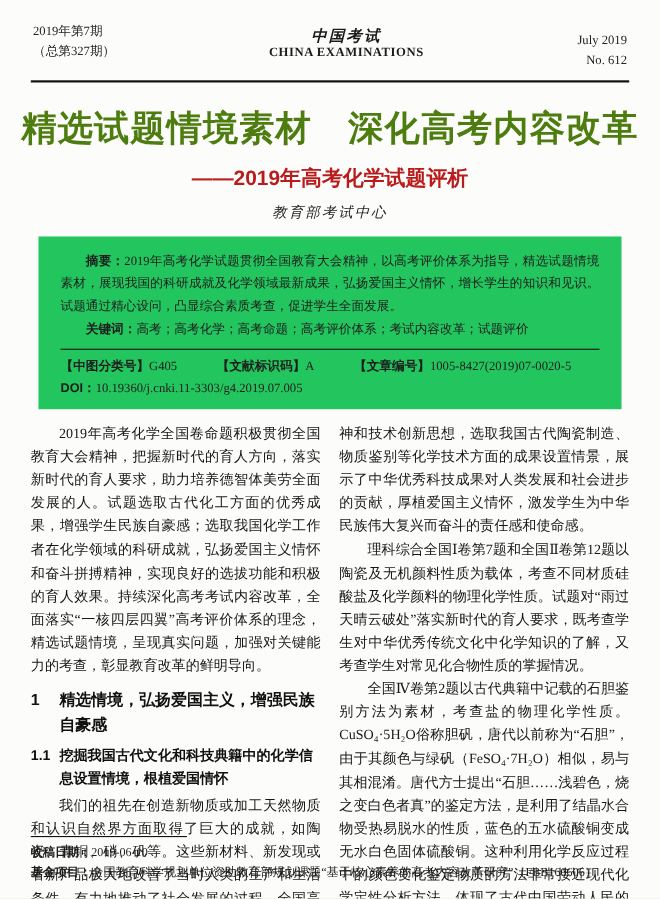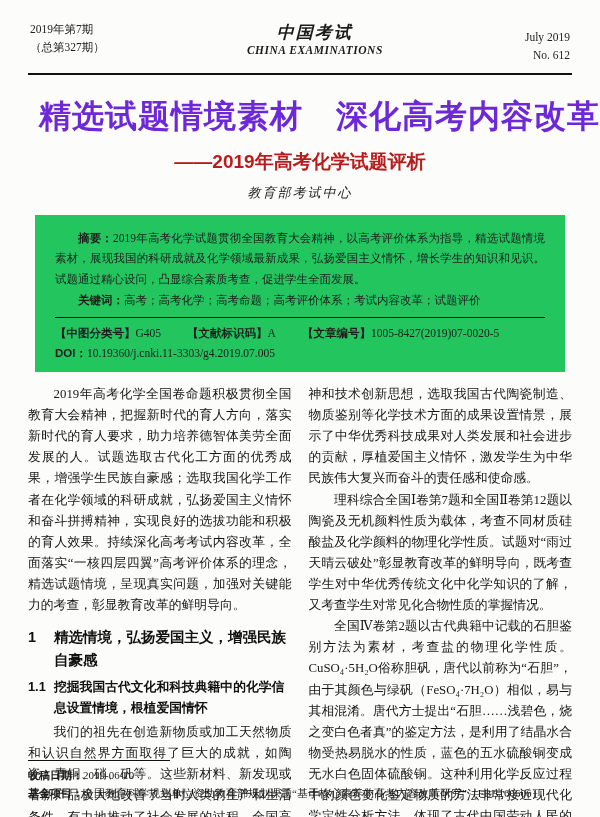--- a/index.html
+++ b/index.html
@@ -20,34 +20,34 @@
     gap: 40px;
   }
   .jheader .issue-cn, .jheader .issue-en {
     font-size: 11.5px; line-height: 1.55; color: #222;
   }
   .jheader .issue-en { text-align: right; margin-top: 16px; }
   .jheader .center { text-align: center; }
   .journal-cn {
     font-family: "DejaVu Serif", serif;
     font-weight: bold; font-style: italic;
-    font-size: 17px; letter-spacing: 2px;
+    font-size: 14px; letter-spacing: 2px;
   }
   .journal-en {
     font-family: "Liberation Serif", serif;
-    font-weight: bold; font-size: 11.5px; letter-spacing: 0.5px; font-style: italic;
+    font-weight: bold; font-size: 11.5px; letter-spacing: 0.5px;
   }
   .header-rule { border: 0; border-top: 2.6px solid #111; margin: 2px 28px 0 28px; }
 
   
   .title-main {
-    margin-top: 20px; text-align: right;
+    margin-top: 20px; text-align: center;
     font-family: "Liberation Serif", serif;
     font-weight: bold; font-size: 32px; letter-spacing: 1px;
-    color: #6d28d9;
+    color: #4d7c0f;
   }
   .title-sub {
     margin-top: 10px; text-align: center;
     font-family: "Liberation Sans", sans-serif;
     font-weight: bold; font-size: 19px; color: #b91c1c;
   }
   .author {
     margin-top: 9px; text-align: center;
     font-style: italic; font-size: 13px; letter-spacing: 2px; color: #222;
   }
@@ -60,21 +60,21 @@
     font-size: 11.5px; line-height: 1.78; color: #1d1d1d;
   }
   .abstract-box p.abs { text-align: justify; text-indent: 2em; }
   .abstract-box .lbl {
     font-family: "Liberation Sans", sans-serif; font-weight: bold;
   }
   .kw-line { text-indent: 2em; margin-top: 1px; }
   .meta-row {
     border-top: 1.3px solid #111;
     margin-top: 6px; padding-top: 7px;
-    display: flex; gap: 26px; flex-wrap: wrap;
+    display: flex; gap: 36px; flex-wrap: wrap;
     line-height: 1.5;
   }
   .meta-row .pair { white-space: nowrap; }
   .doi-line { margin-top: 3px; line-height: 1.5; }
 
   
   .columns {
     display: flex; gap: 17px;
     margin: 12px 28px 0 28px;
     font-size: 12.8px; line-height: 1.65; color: #161616;
@@ -151,21 +151,21 @@
         <span>精选情境，弘扬爱国主义，增强民族自豪感</span>
       </div>
       <div class="sec-h2">
         <span class="num">1.1</span>
         <span>挖掘我国古代文化和科技典籍中的化学信息设置情境，根植爱国情怀</span>
       </div>
       <p>我们的祖先在创造新物质或加工天然物质和认识自然界方面取得了巨大的成就，如陶瓷、青铜、硝、矾等。这些新材料、新发现或者新产品极大地改善了当时人类的生产和生活条件，有力地推动了社会发展的过程。全国高考化学试题自觉地传承科学文化，注重挖掘中华民族优秀文化中的工匠精</p>
     </div>
     <div class="col">
       <p class="cont">神和技术创新思想，选取我国古代陶瓷制造、物质鉴别等化学技术方面的成果设置情景，展示了中华优秀科技成果对人类发展和社会进步的贡献，厚植爱国主义情怀，激发学生为中华民族伟大复兴而奋斗的责任感和使命感。</p>
-      <p>理科综合全国Ⅰ卷第7题和全国Ⅱ卷第12题以陶瓷及无机颜料性质为载体，考查不同材质硅酸盐及化学颜料的物理化学性质。试题对“雨过天晴云破处”彰显教育改革的鲜明导向，既考查学生对中华优秀传统文化中化学知识的了解，又考查学生对常见化合物性质的掌握情况。</p>
+      <p>理科综合全国Ⅰ卷第7题和全国Ⅱ卷第12题以陶瓷及无机颜料性质为载体，考查不同材质硅酸盐及化学颜料的物理化学性质。试题对“雨过天晴云破处”落实新时代的育人要求，既考查学生对中华优秀传统文化中化学知识的了解，又考查学生对常见化合物性质的掌握情况。</p>
       <p>全国Ⅳ卷第2题以古代典籍中记载的石胆鉴别方法为素材，考查盐的物理化学性质。CuSO₄·5H₂O俗称胆矾，唐代以前称为“石胆”，由于其颜色与绿矾（FeSO₄·7H₂O）相似，易与其相混淆。唐代方士提出“石胆……浅碧色，烧之变白色者真”的鉴定方法，是利用了结晶水合物受热易脱水的性质，蓝色的五水硫酸铜变成无水白色固体硫酸铜。这种利用化学反应过程中的颜色变化鉴定物质的方法非常接近现代化学定性分析方法，体现了古代中国劳动人民的聪明智慧。</p>
     </div>
   </div>
 
   <div class="footnote">
     <div class="rule"></div>
     <div><span class="lbl">收稿日期：</span><span>2019-06-10</span></div>
     <div><span class="lbl">基金项目：</span><span>全国教育科学规划单位资助教育部规划课题“基于核心素养的高考内容改革研究”（FBB160606）</span></div>
   </div>
 

